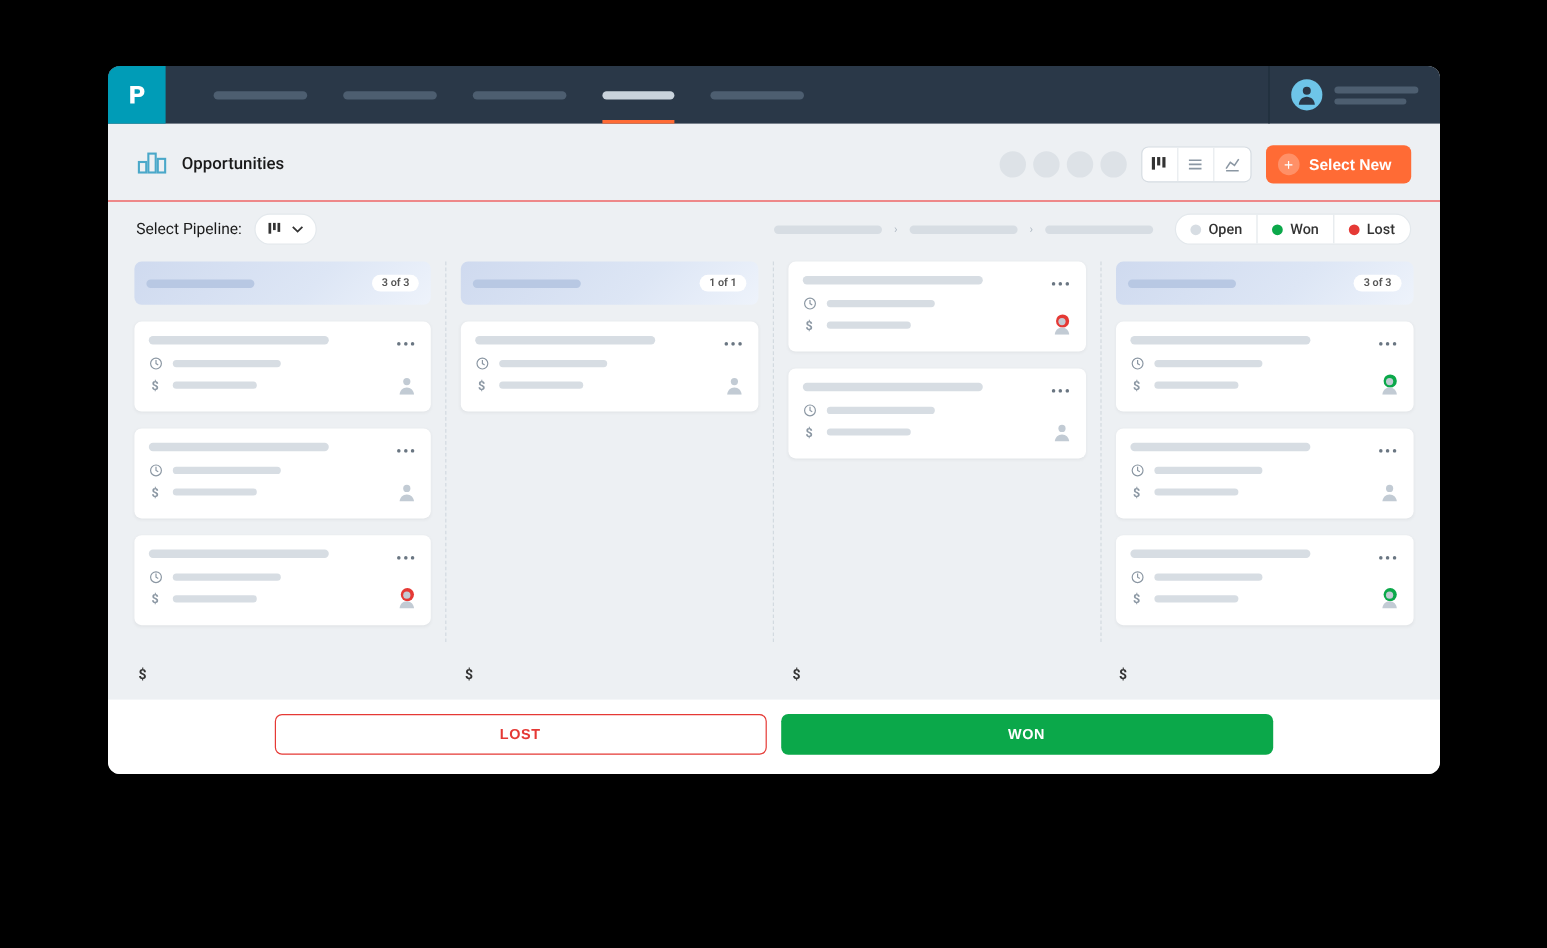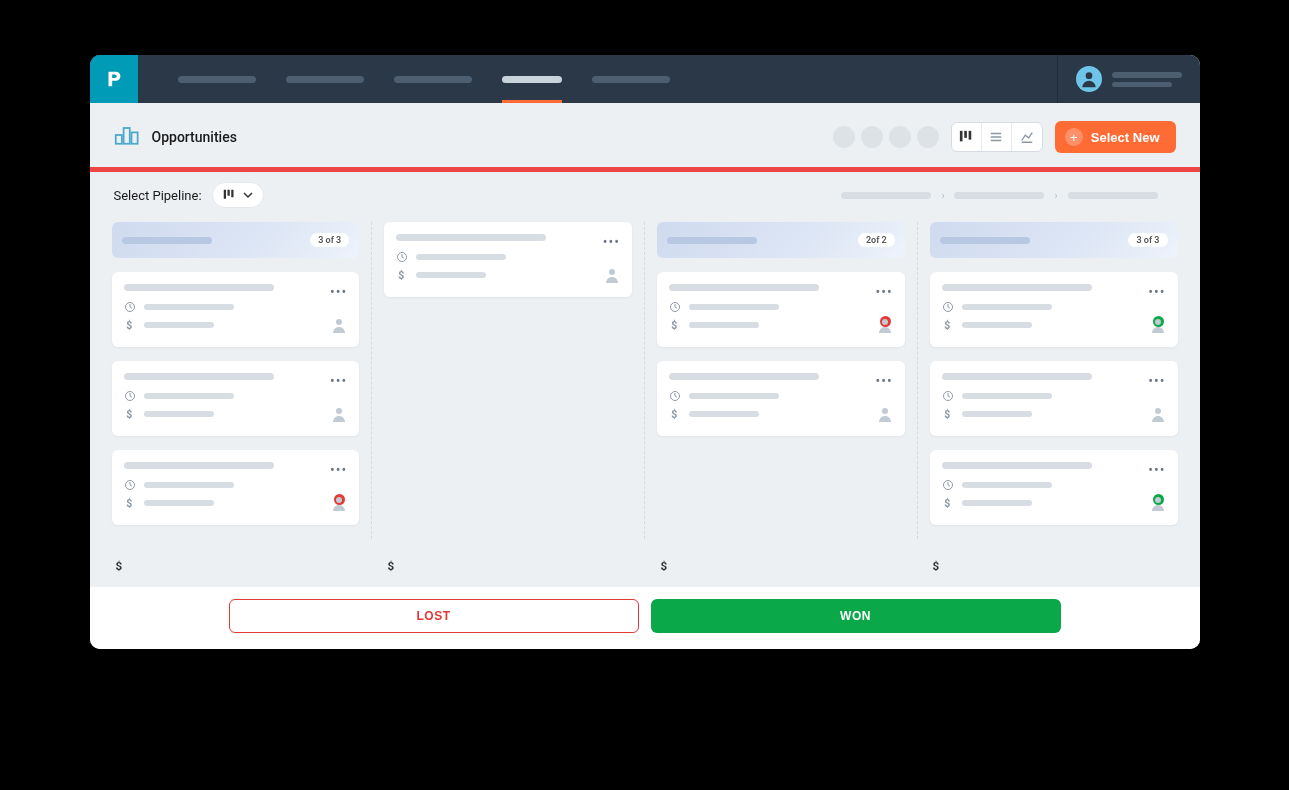--- a/index.html
+++ b/index.html
@@ -31,21 +31,21 @@
   .dots { display:flex; gap:6px; margin-right:12px;}
   .dots .d { width:22px; height:22px; border-radius:50%; background:#dde2e7;}
   .viewtoggle { display:flex; border:1px solid #d6dce2; border-radius:6px; overflow:hidden; margin-right:12px; background:#fff;}
   .viewtoggle .vt { width:30px; height:28px; display:flex; align-items:center; justify-content:center; border-right:1px solid #e6eaee; cursor:pointer;}
   .viewtoggle .vt:last-child { border-right:none;}
   .viewtoggle .vt svg { width:14px; height:14px;}
   .createbtn { background:#ff6b35; color:#fff; border:none; border-radius:6px; height:32px; padding:0 16px 0 10px; display:flex; align-items:center; gap:8px; font-size:13px; font-weight:600; cursor:pointer;}
   .createbtn .plus { width:18px; height:18px; border-radius:50%; background:rgba(255,255,255,.25); display:flex; align-items:center; justify-content:center; font-weight:400;}
   
   
-  .filterrow { padding: 10px 24px 14px; display:flex; align-items:center; border-top:5px solid #ef4444;}
+  .filterrow { padding: 10px 24px 14px; display:flex; align-items:center; border-top:1px solid #ef4444;}
   .filterrow .lbl { font-size:13px; color:#1a1a1a; margin-right:10px;}
   .pipeselect { height:26px; padding:0 10px; border-radius:13px; background:#fff; border:1px solid #e3e8ec; display:flex; align-items:center; gap:8px; cursor:pointer;}
   .crumbs { display:flex; align-items:center; gap:10px; margin-left:auto; margin-right:18px;}
   .crumbs .c { height:7px; border-radius:4px; background:#d7dde3;}
   .crumbs .sep { font-size:10px; color:#b0bac4;}
   .statuschips { display:flex; border:1px solid #e3e8ec; border-radius:14px; overflow:hidden; background:#fff;}
   .statuschips .chip { padding: 5px 12px; display:flex; align-items:center; gap:6px; font-size:12px; font-weight:500; color:#333; border-right:1px solid #e3e8ec;}
   .statuschips .chip:last-child { border-right:none;}
   .statuschips .dot { width:9px; height:9px; border-radius:50%;}
   
@@ -184,20 +184,34 @@
           <path d="M1 3l4 4 4-4" fill="none" stroke="#333" stroke-width="1.5"></path>
         </svg>
     </div>
     <div class="crumbs">
       <div class="c" style="width:90px"></div>
         <span class="sep">›</span>
       <div class="c" style="width:90px"></div>
         <span class="sep">›</span>
       <div class="c" style="width:90px"></div>
     </div>
+    <div class="statuschips">
+      <div class="chip">
+          <span class="dot" style="background:#d7dde3"></span>
+          <span>Open</span>
+        </div>
+      <div class="chip">
+          <span class="dot" style="background:#0ba84a"></span>
+          <span>Won</span>
+        </div>
+      <div class="chip">
+          <span class="dot" style="background:#e53935"></span>
+          <span>Lost</span>
+        </div>
+    </div>
   </div>
 
   <div class="board" id="board">
       <div class="col">
         <div class="colhead">
           <div class="t"></div>
           <span class="count">3 of 3</span>
         </div>
         <div class="card">
           <div class="titleline"></div>
@@ -258,47 +272,47 @@
             <div class="bar" style="width:70px"></div>
           </div>
           <div class="statusdot" style="background:#e53935"></div>
           <div class="personicon"><svg viewBox="0 0 16 16">
               <circle cx="8" cy="5" r="3" fill="#c2cbd4"></circle>
               <path d="M2 16c0-3.3 2.7-6 6-6s6 2.7 6 6" fill="#c2cbd4"></path>
             </svg></div>
         </div>
       </div>
       <div class="col">
-        <div class="card">
-          <div class="titleline"></div>
-          <div class="menuicon">•••</div>
-          <div class="row">
-            <svg viewBox="0 0 16 16">
-              <circle cx="8" cy="8" r="6" fill="none" stroke="#8b97a3" stroke-width="1.3"></circle>
-              <path d="M8 4v4l2.5 1.5" fill="none" stroke="#8b97a3" stroke-width="1.3"></path>
-            </svg>
-            <div class="bar" style="width:90px"></div>
-          </div>
-          <div class="row">
-            <svg viewBox="0 0 16 16">
-              <text x="3" y="13" font-size="14" font-weight="700" fill="#8b97a3">$</text>
-            </svg>
-            <div class="bar" style="width:70px"></div>
-          </div>
-          <div class="personicon"><svg viewBox="0 0 16 16">
-              <circle cx="8" cy="5" r="3" fill="#c2cbd4"></circle>
-              <path d="M2 16c0-3.3 2.7-6 6-6s6 2.7 6 6" fill="#c2cbd4"></path>
-            </svg></div>
-        </div>
-      </div>
-      <div class="col">
         <div class="colhead">
           <div class="t"></div>
-          <span class="count">2of 2</span>
-        </div>
+          <span class="count">1 of 1</span>
+        </div>
+        <div class="card">
+          <div class="titleline"></div>
+          <div class="menuicon">•••</div>
+          <div class="row">
+            <svg viewBox="0 0 16 16">
+              <circle cx="8" cy="8" r="6" fill="none" stroke="#8b97a3" stroke-width="1.3"></circle>
+              <path d="M8 4v4l2.5 1.5" fill="none" stroke="#8b97a3" stroke-width="1.3"></path>
+            </svg>
+            <div class="bar" style="width:90px"></div>
+          </div>
+          <div class="row">
+            <svg viewBox="0 0 16 16">
+              <text x="3" y="13" font-size="14" font-weight="700" fill="#8b97a3">$</text>
+            </svg>
+            <div class="bar" style="width:70px"></div>
+          </div>
+          <div class="personicon"><svg viewBox="0 0 16 16">
+              <circle cx="8" cy="5" r="3" fill="#c2cbd4"></circle>
+              <path d="M2 16c0-3.3 2.7-6 6-6s6 2.7 6 6" fill="#c2cbd4"></path>
+            </svg></div>
+        </div>
+      </div>
+      <div class="col">
         <div class="card">
           <div class="titleline"></div>
           <div class="menuicon">•••</div>
           <div class="row">
             <svg viewBox="0 0 16 16">
               <circle cx="8" cy="8" r="6" fill="none" stroke="#8b97a3" stroke-width="1.3"></circle>
               <path d="M8 4v4l2.5 1.5" fill="none" stroke="#8b97a3" stroke-width="1.3"></path>
             </svg>
             <div class="bar" style="width:90px"></div>
           </div>

